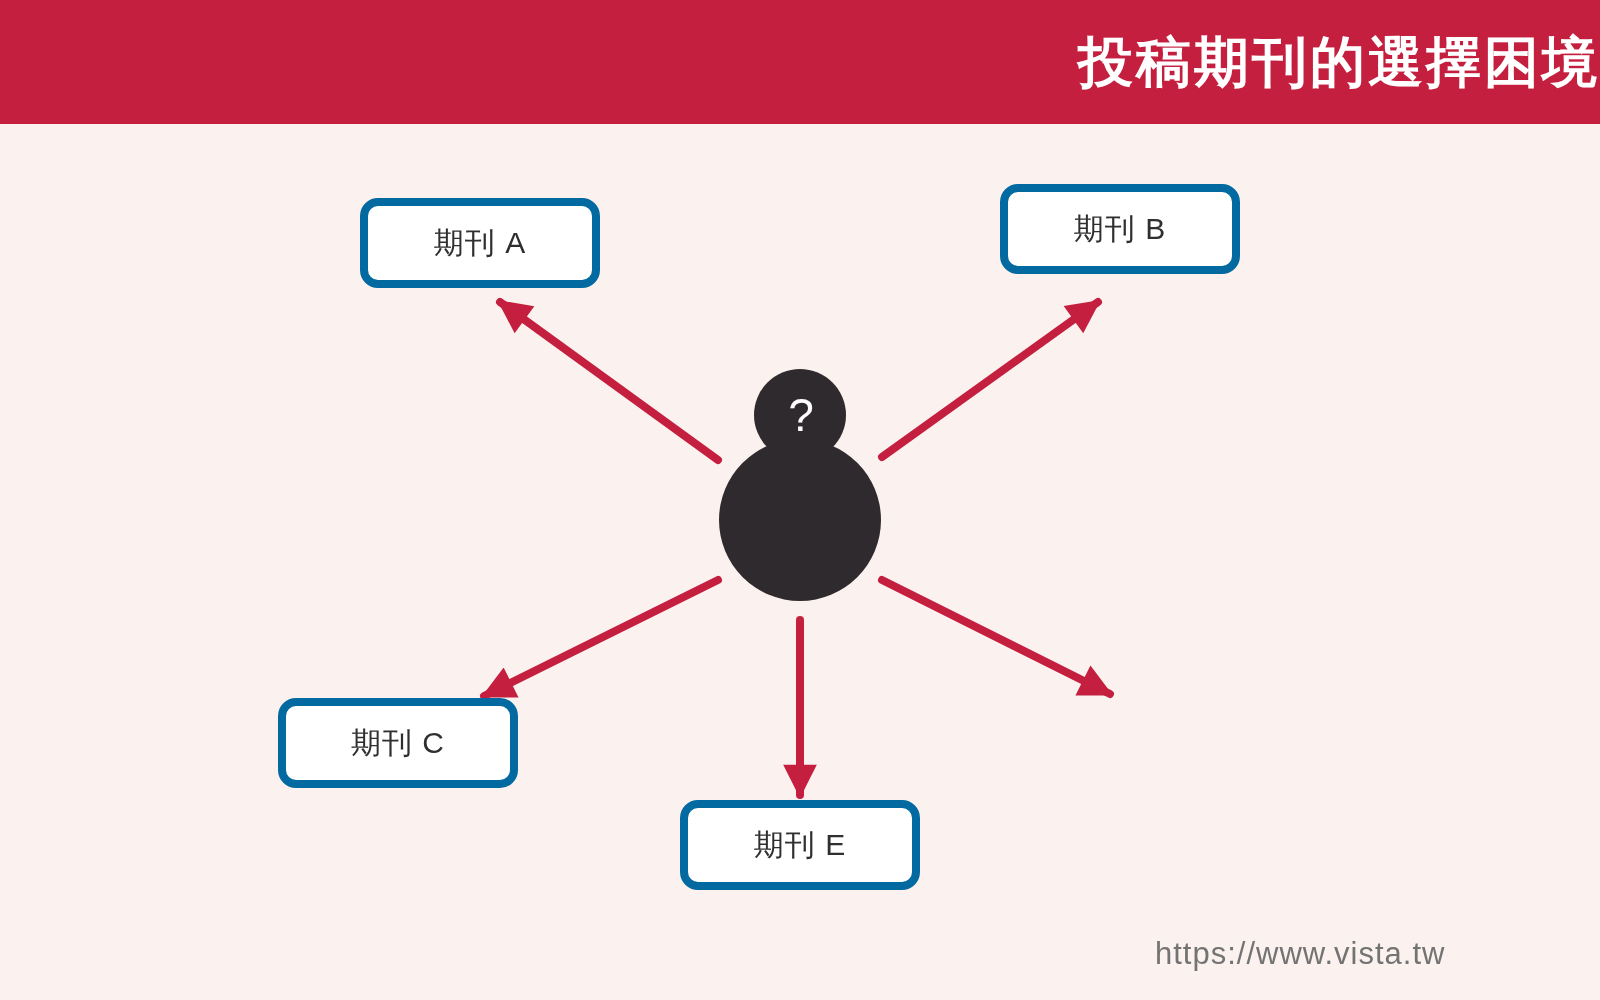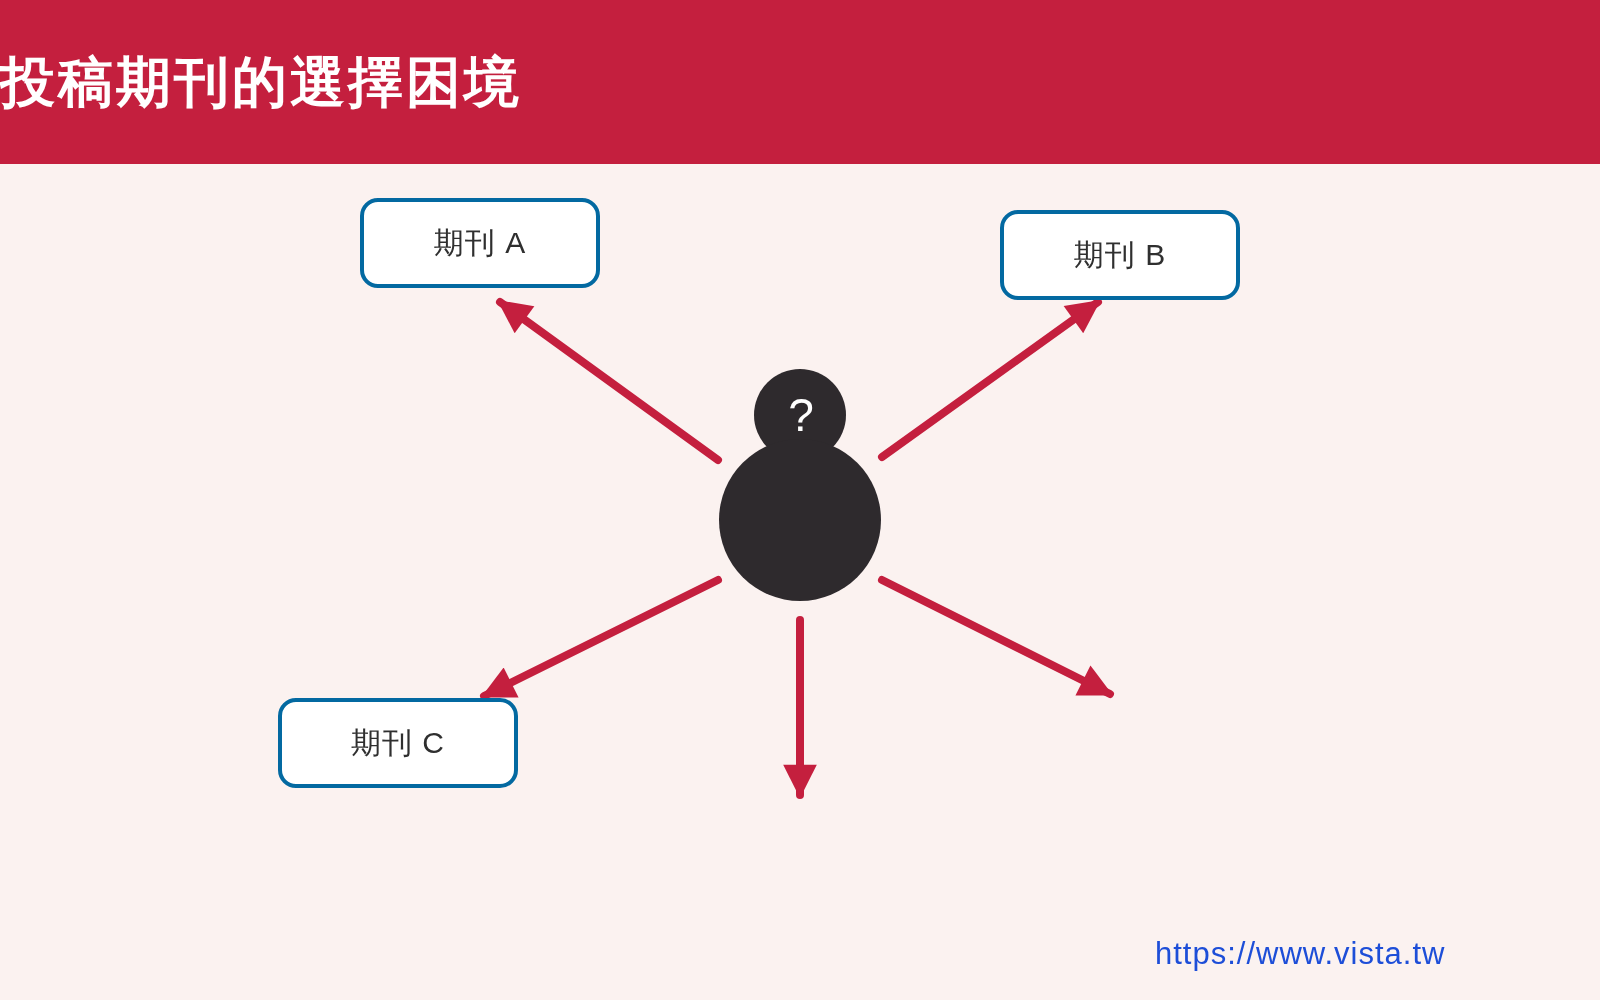--- a/index.html
+++ b/index.html
@@ -13,25 +13,25 @@
     height: 1000px;
     background: #fbf2f0;
     overflow: hidden;
     font-family: "Liberation Sans", "DejaVu Sans", sans-serif;
   }
   
   .banner {
     position: absolute;
     top: 0; left: 0;
     width: 1600px;
-    height: 164px;
+    height: 124px;
     background: #c41f3e;
     display: flex;
     align-items: center;
-    justify-content: flex-start;
+    justify-content: flex-end;
   }
   .banner h1 {
     margin: 0;
     color: #ffffff;
     font-size: 55px;
     font-weight: bold;
     letter-spacing: 3px;
     line-height: 1;
   }
   
@@ -52,43 +52,43 @@
     font-size: 46px;
     text-anchor: middle;
   }
   
   .node {
     position: absolute;
     width: 240px;
     height: 90px;
     box-sizing: border-box;
     background: #ffffff;
-    border: 4px solid #0369a1;
+    border: 8px solid #0369a1;
     border-radius: 18px;
     display: flex;
     align-items: center;
     justify-content: center;
   }
   .node .label {
     font-size: 30px;
     color: #2f2f2f;
     letter-spacing: 1px;
   }
   #node-a { left: 360px;  top: 198px; }
-  #node-b { left: 1000px; top: 210px; }
+  #node-b { left: 1000px; top: 184px; }
   #node-c { left: 278px;  top: 698px; justify-content: center; }
   #node-d { left: 1080px; top: 699px; }
   #node-e { left: 680px;  top: 800px; }
   
   .site-url {
     position: absolute;
     left: 1155px;
     top: 936px;
     font-size: 31px;
-    color: #1d4ed8;
+    color: #737373;
     letter-spacing: 1px;
   }
 </style>
 </head>
 <body>
 
 <div class="stage">
 
   <header class="banner">
     <h1>投稿期刊的選擇困境</h1>
@@ -116,16 +116,19 @@
 
   <div class="node" id="node-a">
     <span class="label">期刊 A</span>
   </div>
   <div class="node" id="node-b">
     <span class="label">期刊 B</span>
   </div>
   <div class="node" id="node-c">
     <span class="label">期刊 C</span>
   </div>
+  <div class="node" id="node-e">
+    <span class="label">期刊 E</span>
+  </div>
 
   <div class="site-url">https://www.vista.tw</div>
 
 </div>
 
 </body></html>

